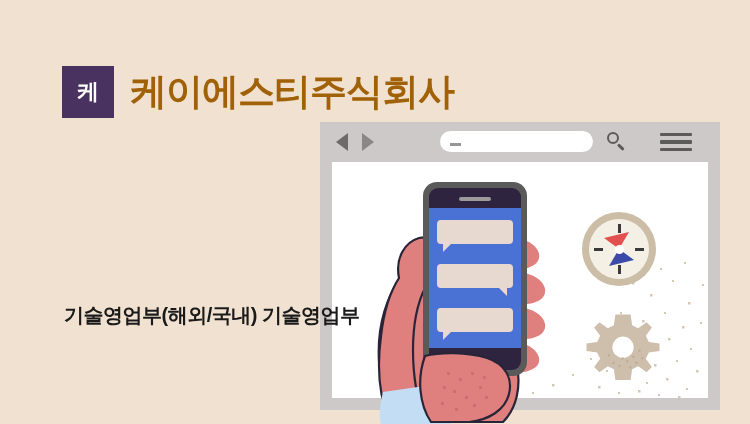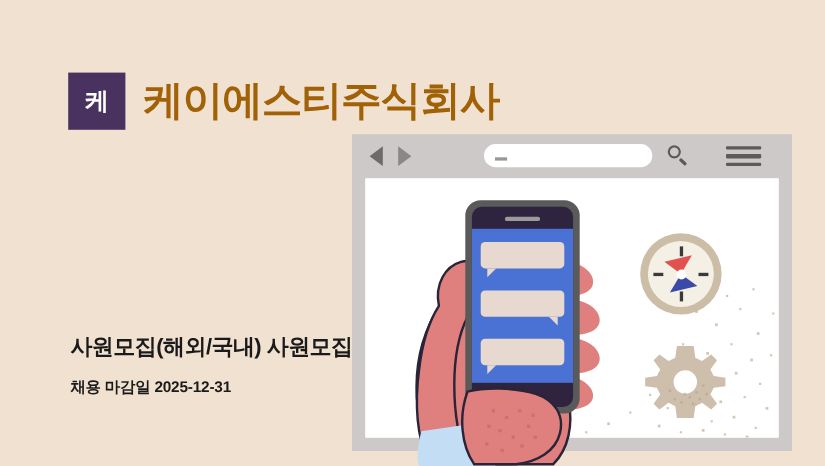--- a/index.html
+++ b/index.html
@@ -353,17 +353,16 @@
   </svg>
 
   <div class="brand">
     <div class="brand-badge">
       <span>케</span>
     </div>
     <div class="brand-name">케이에스티주식회사</div>
   </div>
 
   <div class="recruit-block">
-    <div class="recruit-title">사원모집(해외/국내) 사원모집</div>
-    <div class="recruit-deadline">채용 마감일  2025-12-31</div>
+    <div class="recruit-title">기술영업부(해외/국내) 기술영업부</div>
   </div>
 
 </div>
 
 </body></html>

